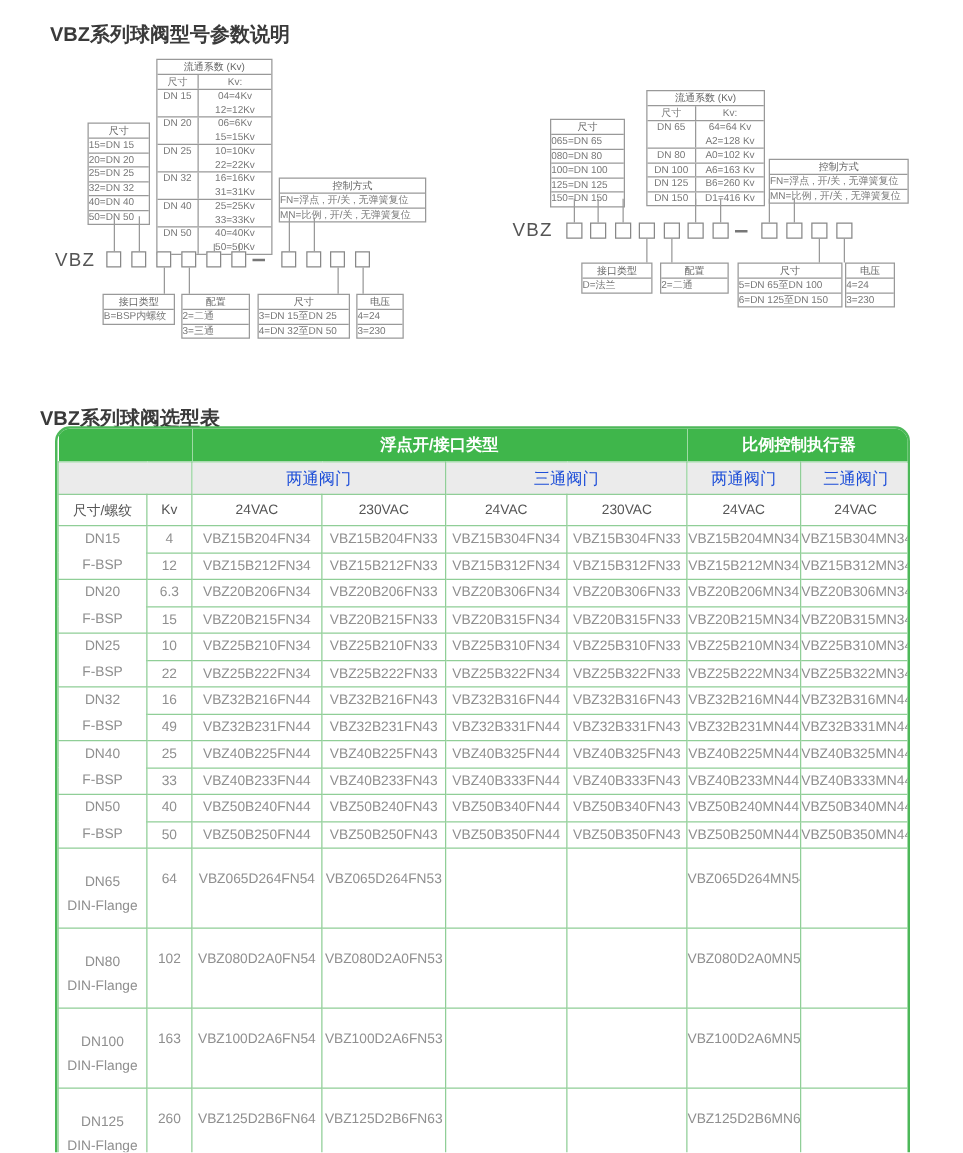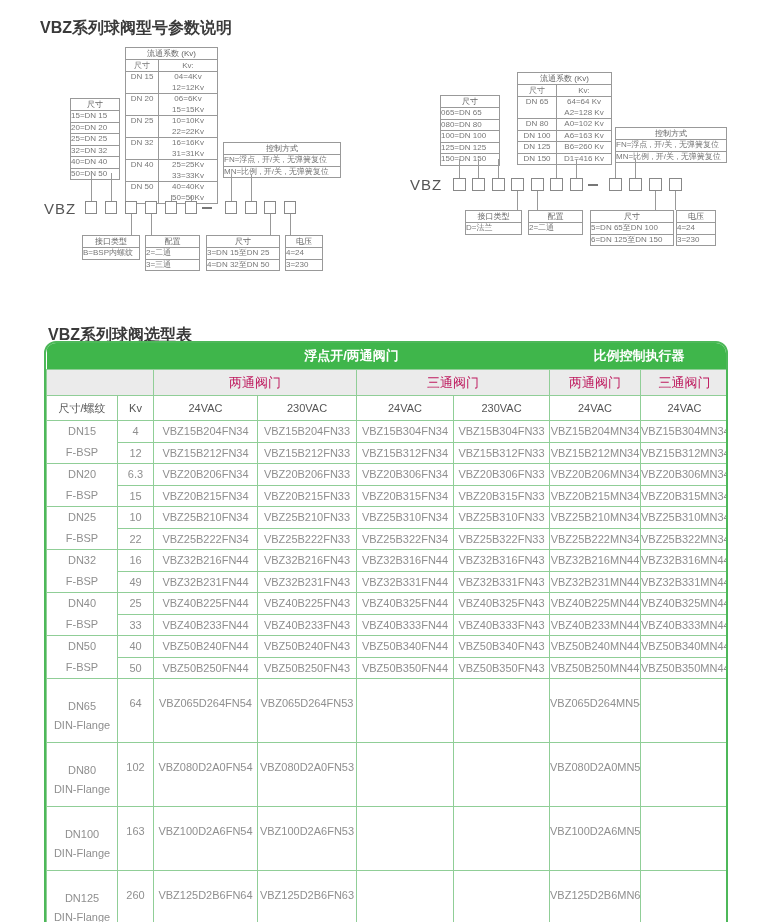--- a/index.html
+++ b/index.html
@@ -1,21 +1,21 @@
 <!DOCTYPE html>
 <html><head>
 <meta charset="utf-8">
 <style>
   html,body{margin:0;padding:0;background:#fff;}
   #page{position:relative;width:770px;height:922px;background:#fff;overflow:hidden;
         font-family:"Liberation Sans",sans-serif;}
 
   .sec-title{position:absolute;font-size:16px;font-weight:bold;color:#3a3a3a;white-space:nowrap;margin-top:11px;}
   #title1{left:40px;top:7px;}
-  #title2{left:48px;top:314px;}
+  #title2{left:32px;top:314px;}
 
   
   .dbox{position:absolute;border:1px solid #999;background:#fff;color:#777;font-size:8px;box-sizing:border-box;}
   .dbox-title{height:11px;line-height:11px;text-align:center;border-bottom:1px solid #999;color:#666;white-space:nowrap;}
   .dbox-row{height:10.5px;line-height:10.5px;text-align:left;white-space:nowrap;overflow:hidden;}
   .dbox-row + .dbox-row{border-top:1px solid #999;}
 
   .kv-row{display:flex;}
   .kv-head{border-bottom:1px solid #999;}
   .kv-group + .kv-group{border-top:1px solid #999;}
@@ -50,21 +50,21 @@
   .vline{position:absolute;width:1px;background:#999;}
   .hdash{position:absolute;height:2px;background:#777;}
 
   
   #sel-wrap{position:absolute;left:44px;top:341px;width:684px;border:2px solid #4db859;
             border-radius:12px;overflow:hidden;background:#fff;box-sizing:border-box;}
   #sel-table{width:100%;border-collapse:collapse;table-layout:fixed;}
   #sel-table th,#sel-table td{border:1px solid #90ce97;font-weight:normal;text-align:center;
             padding:0;overflow:hidden;white-space:nowrap;}
   #sel-table tr.h1 th{background:#3fb64b;color:#fff;border:0;height:26px;font-size:13px;font-weight:bold;}
-  #sel-table tr.h2 th{background:#ebebeb;color:#be185d;height:25px;font-size:13px;}
+  #sel-table tr.h2 th{background:#ebebeb;color:#1d4ed8;height:25px;font-size:13px;}
   #sel-table tr.h3 th{background:#fff;color:#555;height:24px;font-size:11px;}
   #sel-table tbody td{color:#8f8f8f;font-size:11px;height:20px;}
   #sel-table tbody td.size-cell div{line-height:21px;}
   #sel-table tr.flange td{height:45px;vertical-align:top;padding-top:18px;line-height:13px;}
   #sel-table tr.flange td.size-cell div{line-height:19px;}
 </style>
 </head>
 <body>
 
 <div id="page">
@@ -287,21 +287,21 @@
           <col style="width:104px">
           <col style="width:99px">
         <col style="width:97px">
           <col style="width:96px">
           <col style="width:91px">
           <col style="width:88px">
       </colgroup>
       <thead id="sel-thead">
           <tr class="h1">
             <th colspan="2"></th>
-            <th colspan="4">浮点开/两通阀门</th>
+            <th colspan="4">浮点开/接口类型</th>
             <th colspan="2">比例控制执行器</th>
           </tr>
           <tr class="h2">
             <th colspan="2"></th>
             <th colspan="2">两通阀门</th>
             <th colspan="2">三通阀门</th>
             <th colspan="1">两通阀门</th>
             <th colspan="1">三通阀门</th>
           </tr>
           <tr class="h3">

